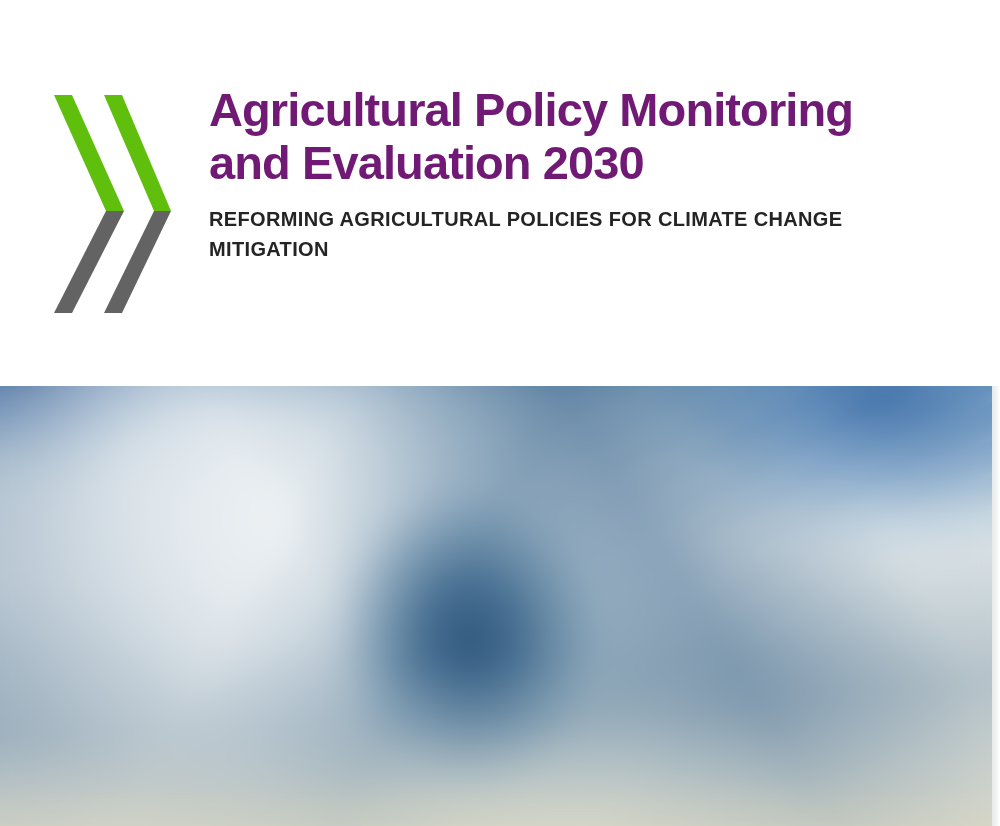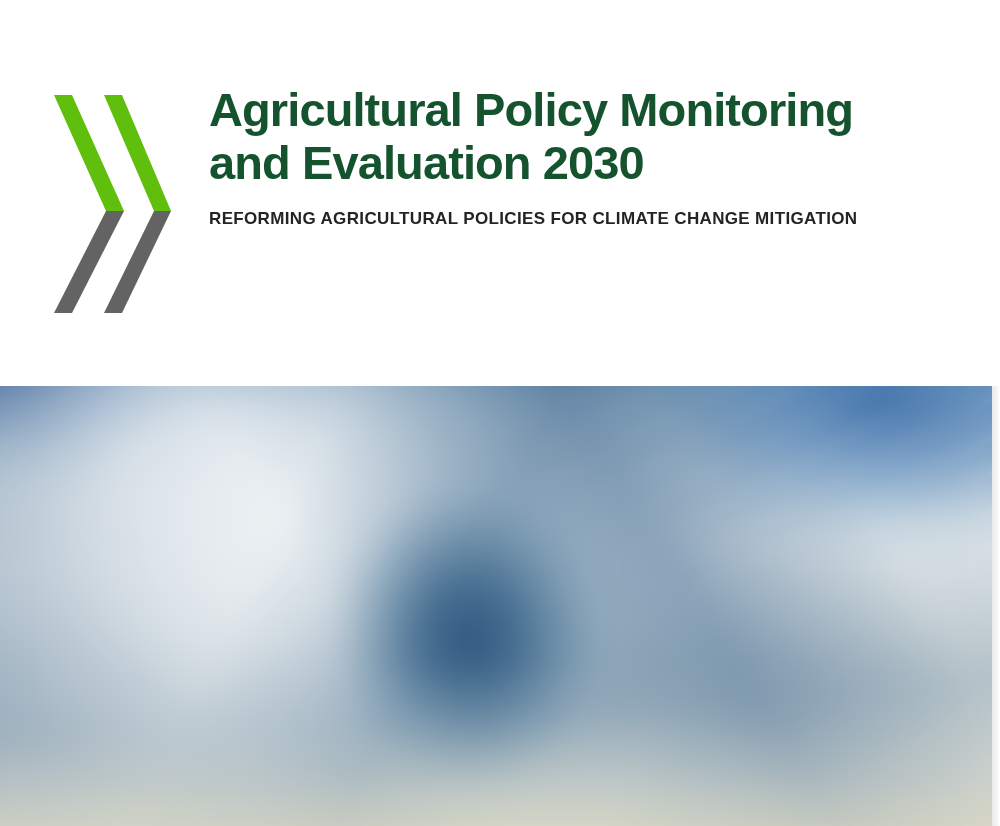--- a/index.html
+++ b/index.html
@@ -49,28 +49,28 @@
     top: 83px;
     width: 760px;
     z-index: 7;
   }
   .title-line {
     font-family: "Liberation Sans", sans-serif;
     font-weight: bold;
     font-size: 47px;
     line-height: 53px;
     letter-spacing: -0.9px;
-    color: #14532d;
+    color: #701a75;
     white-space: nowrap;
   }
   .subtitle {
     margin-top: 15px;
     font-family: "Liberation Sans", sans-serif;
     font-weight: bold;
-    font-size: 17px;
+    font-size: 20px;
     line-height: 30px;
     letter-spacing: 0.35px;
     color: #242424;
     max-width: 730px;
   }
 
   
   .photo-wrap {
     position: absolute;
     left: 0;

